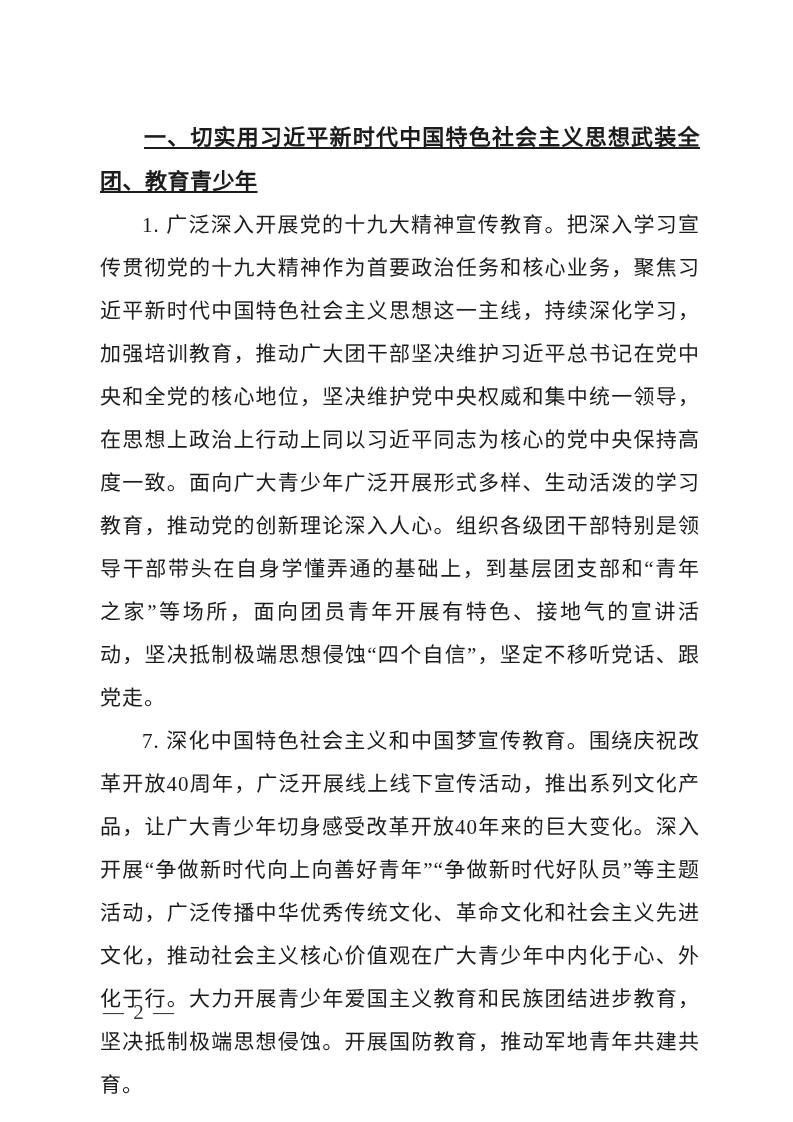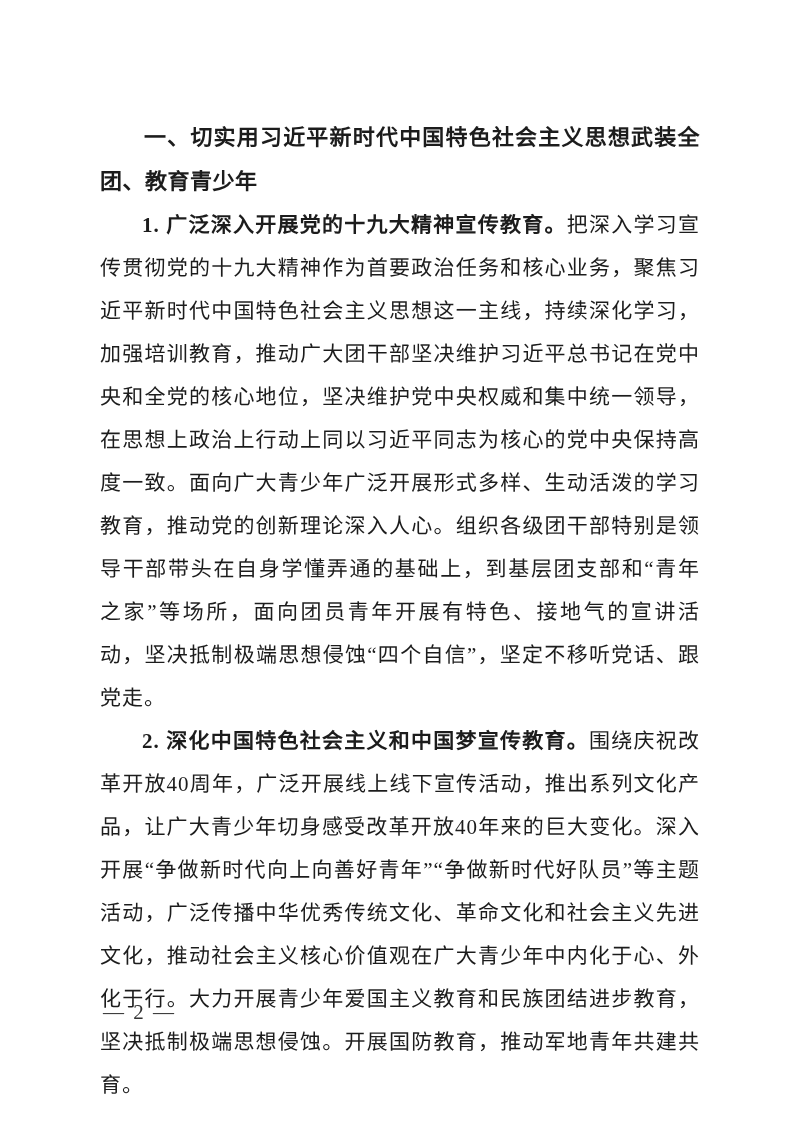--- a/index.html
+++ b/index.html
@@ -25,47 +25,48 @@
   }
   .heading {
     margin: 0;
     font-family: "Liberation Sans", "DejaVu Sans", sans-serif;
     font-weight: bold;
     font-size: 22px;
     line-height: 44px;
     text-indent: 2em;
     text-align: justify;
     letter-spacing: 0.5px;
+    text-decoration: underline;
   }
   .para {
     margin: 0;
     font-size: 21px;
     line-height: 43px;
     text-indent: 2em;
     text-align: justify;
     text-justify: inter-character;
     letter-spacing: 1px;
   }
   .para .lead {
-    font-weight: bold;
+    font-weight: normal;
     margin-top: 36px;
   }
   .page-number {
     position: absolute;
     left: 103px;
     top: 998px;
     font-size: 21px;
     line-height: 28px;
     letter-spacing: 2px;
     color: #333333;
   }
 </style>
 </head>
 <body>
 
 <div class="page">
   <div class="content">
     <h1 class="heading">一、切实用习近平新时代中国特色社会主义思想武装全团、教育青少年</h1>
     <p class="para"><span class="lead">1. 广泛深入开展党的十九大精神宣传教育。</span><span>把深入学习宣传贯彻党的十九大精神作为首要政治任务和核心业务，聚焦习近平新时代中国特色社会主义思想这一主线，持续深化学习，加强培训教育，推动广大团干部坚决维护习近平总书记在党中央和全党的核心地位，坚决维护党中央权威和集中统一领导，在思想上政治上行动上同以习近平同志为核心的党中央保持高度一致。面向广大青少年广泛开展形式多样、生动活泼的学习教育，推动党的创新理论深入人心。组织各级团干部特别是领导干部带头在自身学懂弄通的基础上，到基层团支部和“青年之家”等场所，面向团员青年开展有特色、接地气的宣讲活动，坚决抵制极端思想侵蚀“四个自信”，坚定不移听党话、跟党走。</span></p>
-    <p class="para"><span class="lead">2. 深化中国特色社会主义和中国梦宣传教育。</span><span>围绕庆祝改革开放40周年，广泛开展线上线下宣传活动，推出系列文化产品，让广大青少年切身感受改革开放40年来的巨大变化。深入开展“争做新时代向上向善好青年”“争做新时代好队员”等主题活动，广泛传播中华优秀传统文化、革命文化和社会主义先进文化，推动社会主义核心价值观在广大青少年中内化于心、外化于行。大力开展青少年爱国主义教育和民族团结进步教育，坚决抵制极端思想侵蚀。开展国防教育，推动军地青年共建共育。</span></p>
+    <p class="para"><span class="lead">7. 深化中国特色社会主义和中国梦宣传教育。</span><span>围绕庆祝改革开放40周年，广泛开展线上线下宣传活动，推出系列文化产品，让广大青少年切身感受改革开放40年来的巨大变化。深入开展“争做新时代向上向善好青年”“争做新时代好队员”等主题活动，广泛传播中华优秀传统文化、革命文化和社会主义先进文化，推动社会主义核心价值观在广大青少年中内化于心、外化于行。大力开展青少年爱国主义教育和民族团结进步教育，坚决抵制极端思想侵蚀。开展国防教育，推动军地青年共建共育。</span></p>
   </div>
   <div class="page-number">— 2 —</div>
 </div>
 
 </body></html>

